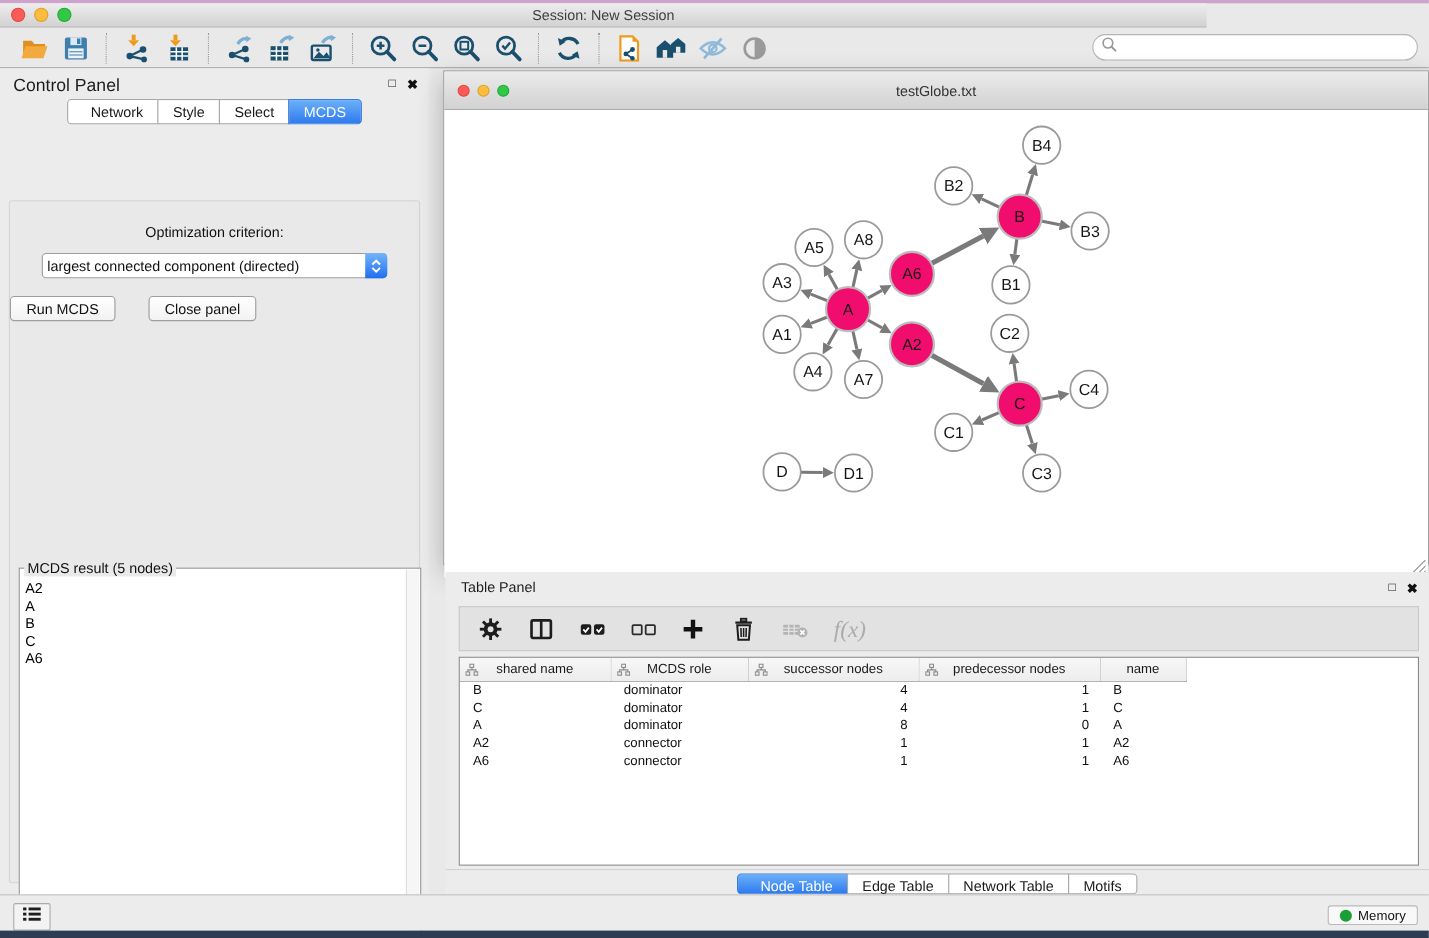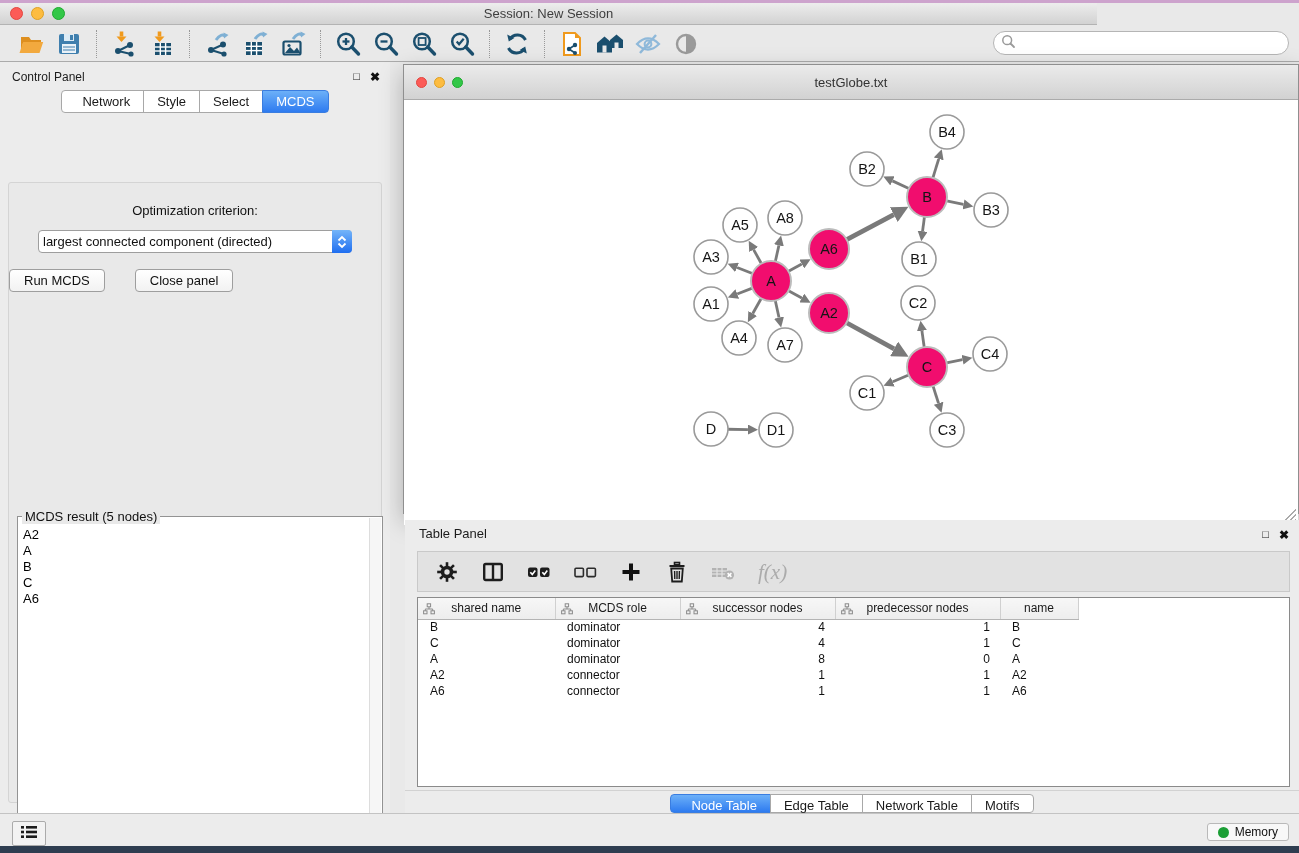--- a/index.html
+++ b/index.html
@@ -28,21 +28,21 @@
   .tb-sep { width:1px; height:28px; border-left:1px dotted #999; margin:0 8px; }
   .search-wrap { position:absolute; right:10px; top:5px; width:296px; height:24px;
     background:#fff; border:1px solid #b5b5b5; border-radius:12px;
     display:flex; align-items:center; padding-left:7px; }
   .search-wrap input { border:none; outline:none; flex:1; height:20px; font-size:12px;
     background:transparent; font-family:"Liberation Sans",sans-serif; }
 
   
   .control-panel { position:absolute; left:0; top:62px; width:390px; height:751px; background:#ececec; }
   .panel-head { position:relative; height:28px; }
-  .panel-head .ph-title { position:absolute; left:12px; top:8px; font-size:12px; color:#1c1c1c; }
+  .panel-head .ph-title { position:absolute; left:12px; top:8px; font-size:16px; color:#1c1c1c; }
   .panel-icons { position:absolute; right:10px; top:8px; display:flex; gap:10px; font-size:12px; color:#111; }
   .panel-icons .float-ico { font-size:11px; }
   .panel-icons span { cursor:default; font-weight:bold; }
 
   .tab-row { display:flex; justify-content:center; }
   .tab { background:#fff; border:1px solid #a8a8a8; padding:3px 13px; font-size:13px; color:#1a1a1a;
     margin-left:-1px; cursor:default; }
   .tab:first-child { border-radius:4px 0 0 4px; margin-left:0;padding-left:20px; }
   .tab:last-child { border-radius:0 4px 4px 0; }
   .tab.active { background:linear-gradient(#6cb0f8,#2e7bf0); border-color:#3a7de0; color:#fff; }
@@ -86,21 +86,21 @@
       linear-gradient(135deg, transparent 48%, #aaa 48%, #aaa 54%, transparent 54%) ,
       linear-gradient(135deg, transparent 66%, #aaa 66%, #aaa 72%, transparent 72%),
       linear-gradient(135deg, transparent 84%, #aaa 84%, #aaa 90%, transparent 90%); }
 
   
   .table-panel { position:absolute; left:405px; top:520px; width:894px; height:293px; background:#ececec; }
   .tp-head { position:relative; height:26px; }
   .tp-head .ph-title { position:absolute; left:14px; top:6px; font-size:13px; color:#1c1c1c; }
   .tp-toolbar { position:absolute; left:12px; right:9px; top:31px; height:41px;
     background:#e2e2e2; border:1px solid #c9c9c9; display:flex; align-items:center; gap:20px; padding-left:16px; }
-  .tp-tool { display:flex; align-items:center; justify-content:center; width:26px; height:26px; cursor:default; }
+  .tp-tool { display:flex; align-items:center; justify-content:flex-start; width:26px; height:26px; cursor:default; }
 
   .table-wrap { position:absolute; left:12px; right:9px; top:77px; height:190px;
     background:#fff; border:1px solid #8a8a8a; overflow:hidden; }
   table.node-table { border-collapse:collapse; table-layout:fixed; }
   .node-table th { height:21px; background:linear-gradient(#f7f7f7,#ededed);
     border-right:1px solid #d0d0d0; border-bottom:1px solid #b4b4b4;
     font-size:12px; font-weight:normal; color:#1a1a1a; text-align:center; position:relative; }
   .node-table th .tree-ico { position:absolute; left:5px; top:5px; }
   .node-table td { height:16px; font-size:12px; color:#101010; padding:0 10px 0 12px; white-space:nowrap; }
   .node-table td.num { text-align:right; }

